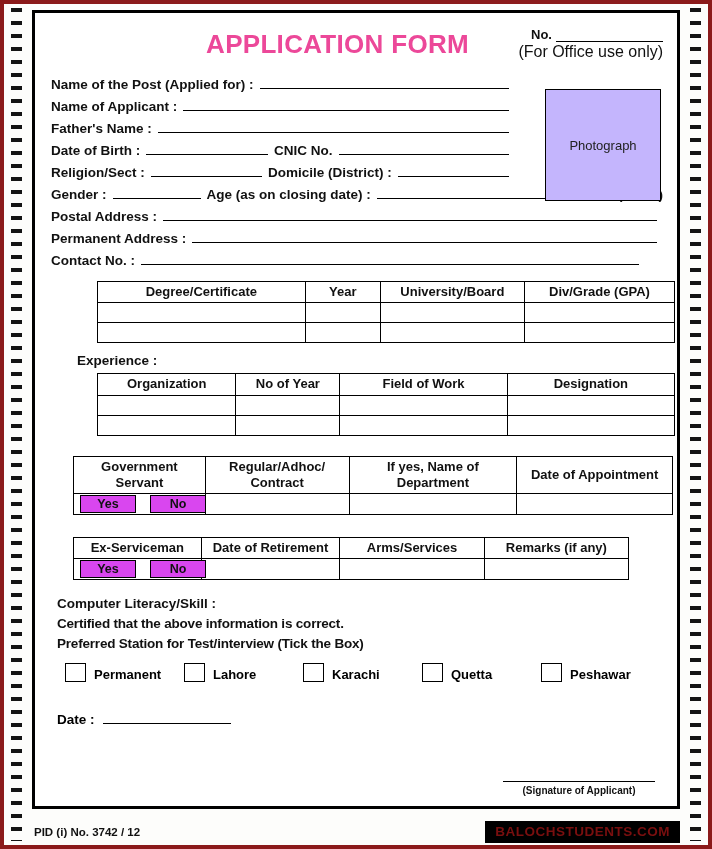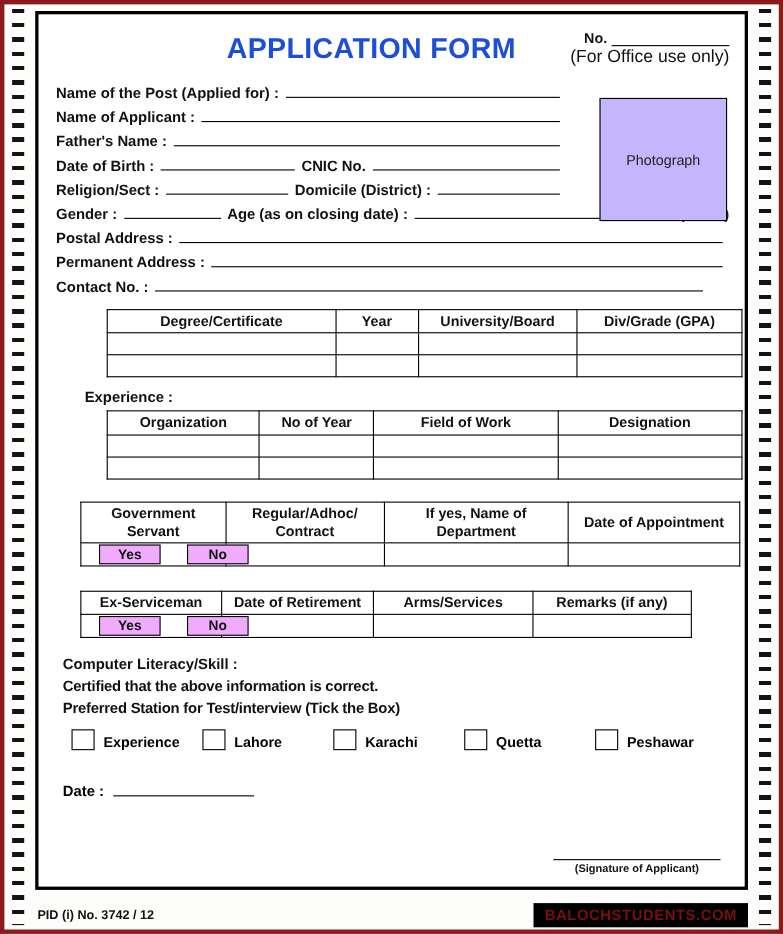--- a/index.html
+++ b/index.html
@@ -9,21 +9,21 @@
   .perf { position:absolute; top:4px; bottom:4px; width:11px;
           background:repeating-linear-gradient(to bottom, #141414 0 4px, transparent 4px 13px); }
   .perf-left { left:7px; }
   .perf-right { right:7px; }
 
   .form-box { position:absolute; left:28px; right:28px; top:6px; bottom:36px;
               border:3px solid #000; background:#fff; padding:12px 14px 0 16px; }
 
   .header-row { display:flex; align-items:flex-start; }
   .header-spacer { flex:1; }
-  .title { font-size:26px; font-weight:bold; letter-spacing:0.3px; color:#1d4ed8; white-space:nowrap; padding-top:4px; }
+  .title { font-size:26px; font-weight:bold; letter-spacing:0.3px; color:#ec4899; white-space:nowrap; padding-top:4px; }
   .no-block { flex:1; display:flex; flex-direction:column; align-items:flex-end; font-size:13px; font-weight:bold; padding-top:2px; color:#111;padding-left:39px; }
   .no-line { display:flex; width:132px; align-items:flex-end; }
   .no-underline { flex:1; border-bottom:1.5px solid #000; margin-left:4px; height:14px; }
   .office-use { font-size:16px; margin-top:1px; font-weight:normal; }
 
   .photo-box { position:absolute; top:76px; right:16px; width:116px; height:112px;
                border:1.5px solid #000; display:flex; align-items:center; justify-content:center;
                font-size:13px; color:#222; background:#c4b5fd; }
 
   .fields { margin-top:9px; font-size:13.5px; font-weight:bold; color:#111; }
@@ -36,21 +36,21 @@
   table.tbl { border-collapse:collapse; font-size:13px; font-weight:bold; color:#111; table-layout:fixed; }
   .tbl th, .tbl td { border:1.5px solid #000; }
   .tbl th { padding:2px 3px; text-align:center; line-height:1.25; }
   .tbl td { height:20px; }
   .edu-tbl, .exp-tbl { margin:13px 0 0 46px; width:578px; }
   .govt-tbl { margin:20px 0 0 22px; width:600px; }
   .ex-tbl { margin:22px 0 0 22px; width:556px; }
 
   .yn-wrap { display:flex; gap:14px; padding:1px 4px 1px 6px; }
   .yn-box { flex:0 0 56px; border:1.6px solid #000; text-align:center; font-size:12.5px; font-weight:bold;
-            height:18px; line-height:16px; background:#f0abfc;margin-left:10px; }
+            height:18px; line-height:16px; background:#d946ef; }
 
   .decl { font-size:13.5px; font-weight:bold; color:#111; }
   .computer-line { margin:16px 0 0 6px; }
   .certified-line { margin:5px 0 0 6px; letter-spacing:-0.2px; }
   .preferred-line { margin:5px 0 0 6px; letter-spacing:-0.2px; }
 
   .stations { display:flex; margin:12px 0 0 14px; }
   .station { display:flex; align-items:flex-end; width:119px; }
   .cb { width:21px; height:19px; border:1.6px solid #000; margin-right:8px; background:#fff; flex:0 0 auto; }
   .station .st-label { font-size:13px; font-weight:bold; padding-bottom:0px; white-space:nowrap; }
@@ -229,21 +229,21 @@
       </tbody>
     </table>
 
     <div class="decl computer-line">Computer Literacy/Skill :</div>
     <div class="decl certified-line">Certified that the above information is correct.</div>
     <div class="decl preferred-line">Preferred Station for Test/interview (Tick the Box)</div>
 
     <div class="stations">
       <div class="station">
         <span class="cb"></span>
-        <span class="st-label">Experience</span>
+        <span class="st-label">Permanent</span>
       </div>
       <div class="station">
         <span class="cb"></span>
         <span class="st-label">Lahore</span>
       </div>
       <div class="station">
         <span class="cb"></span>
         <span class="st-label">Karachi</span>
       </div>
       <div class="station">

